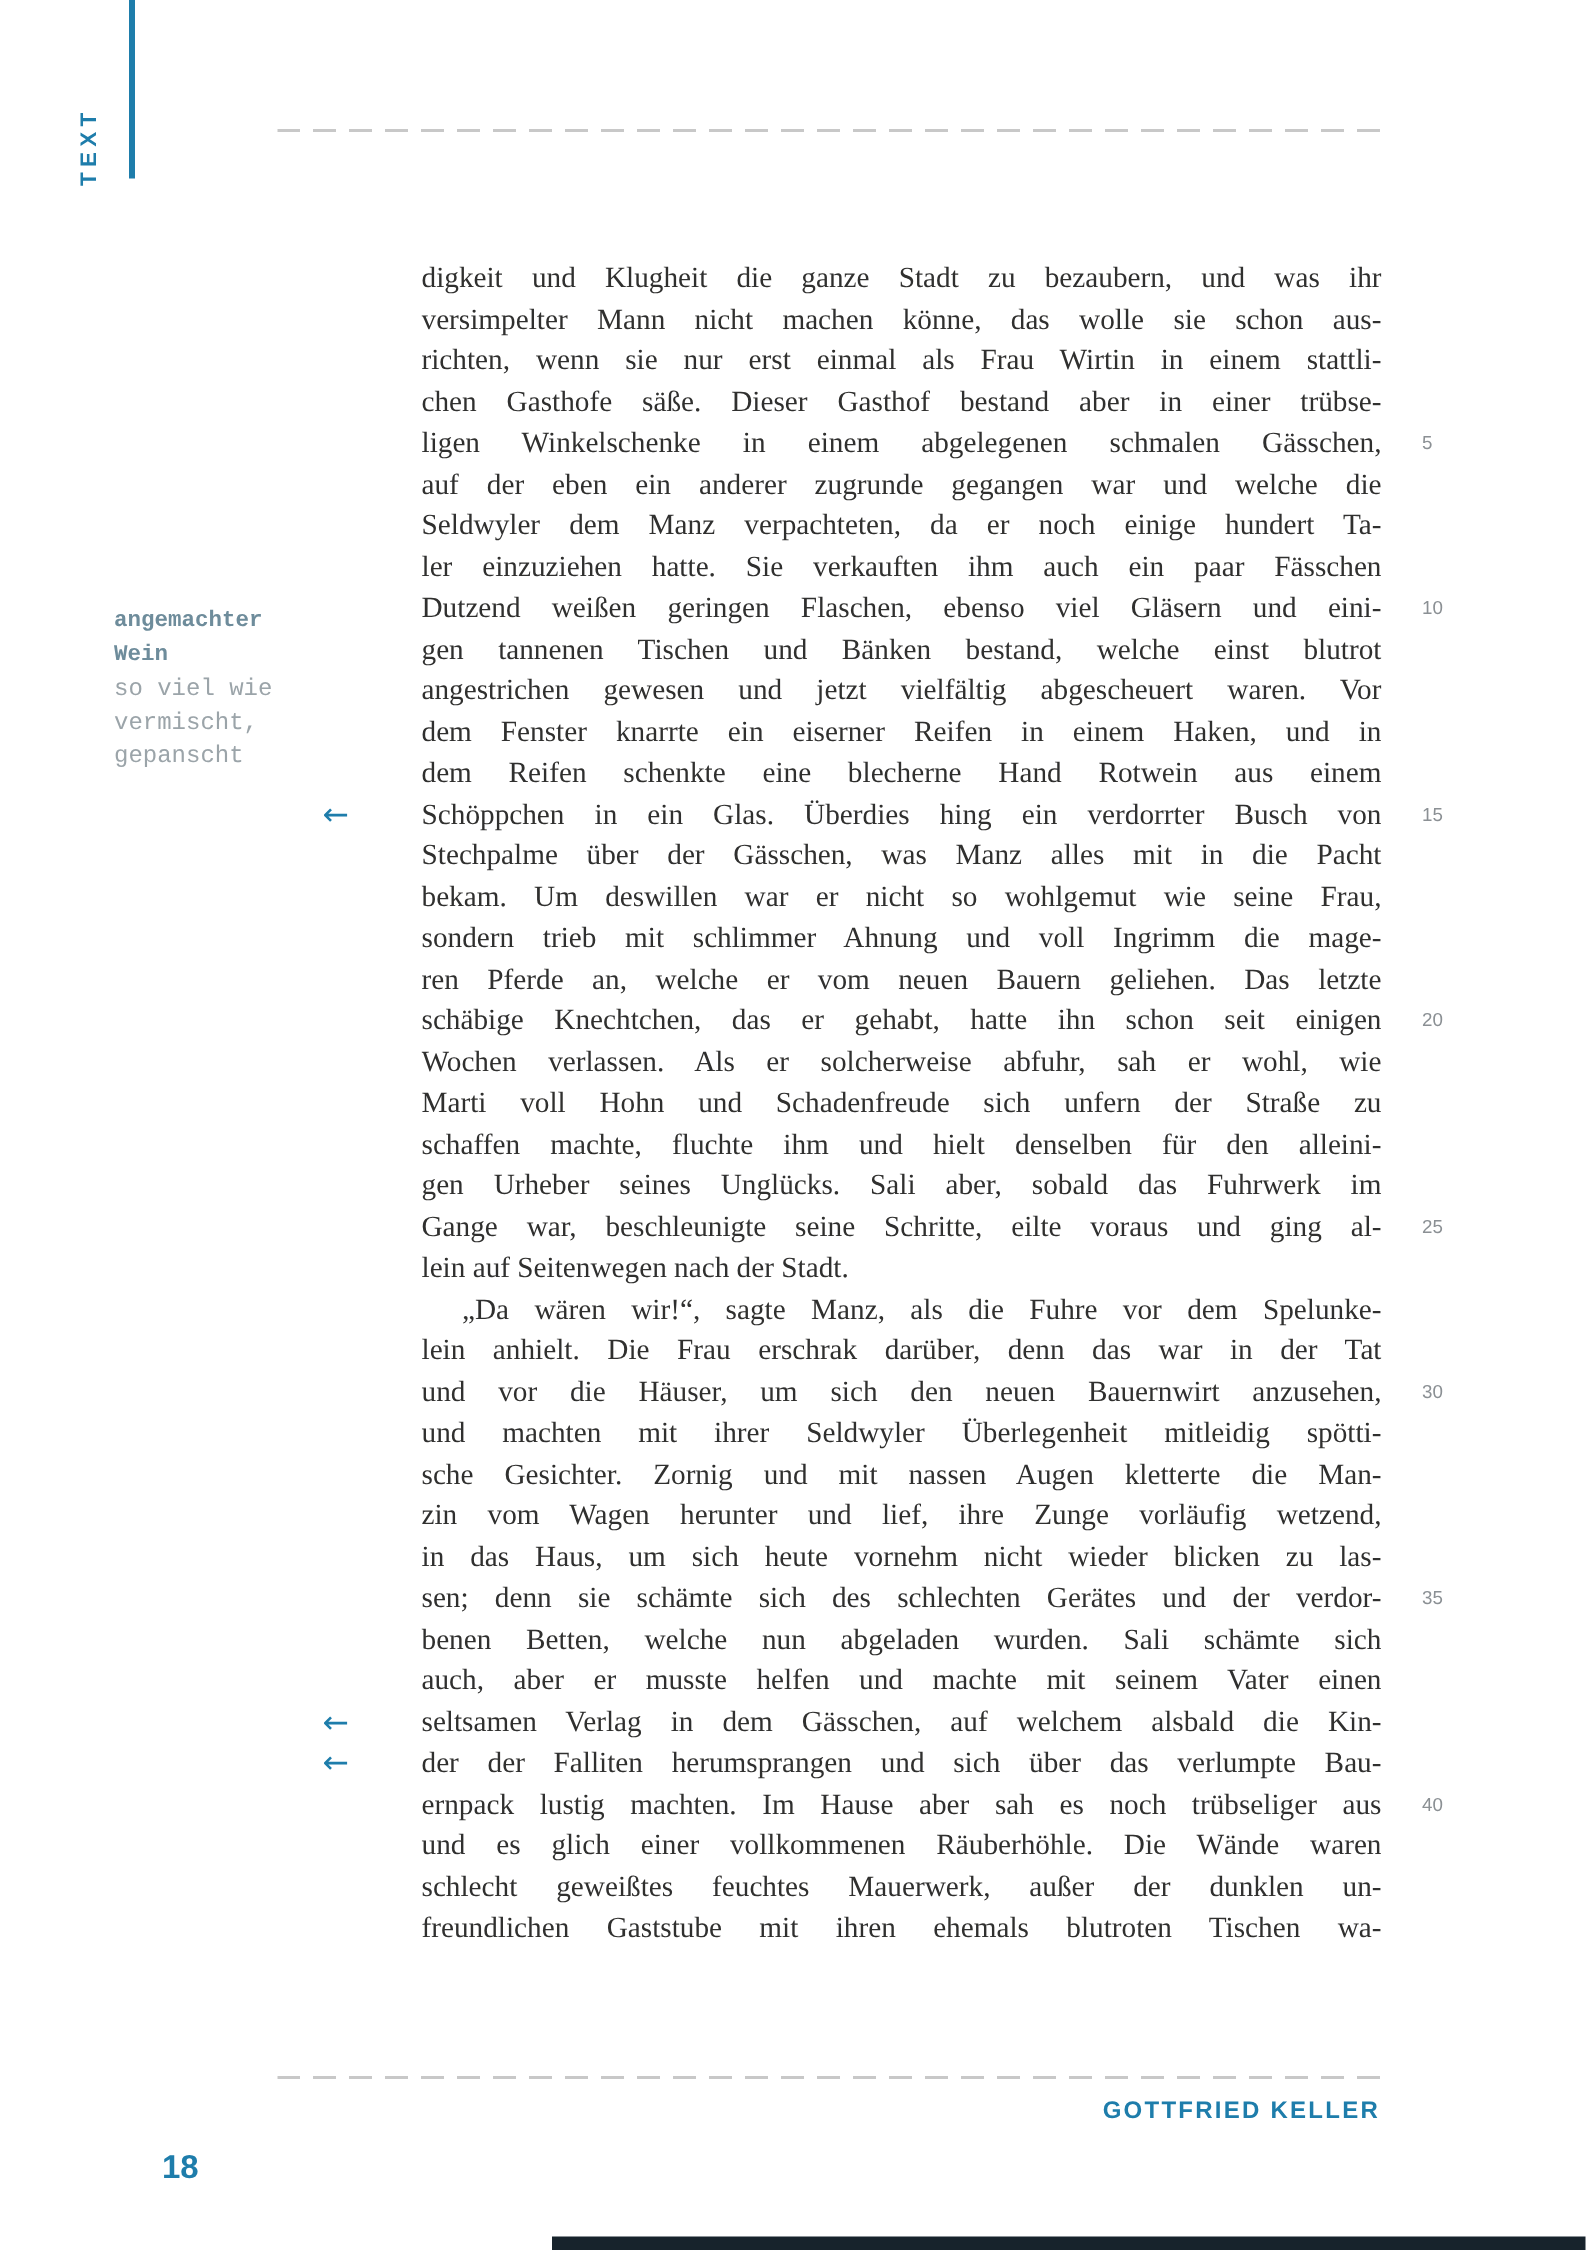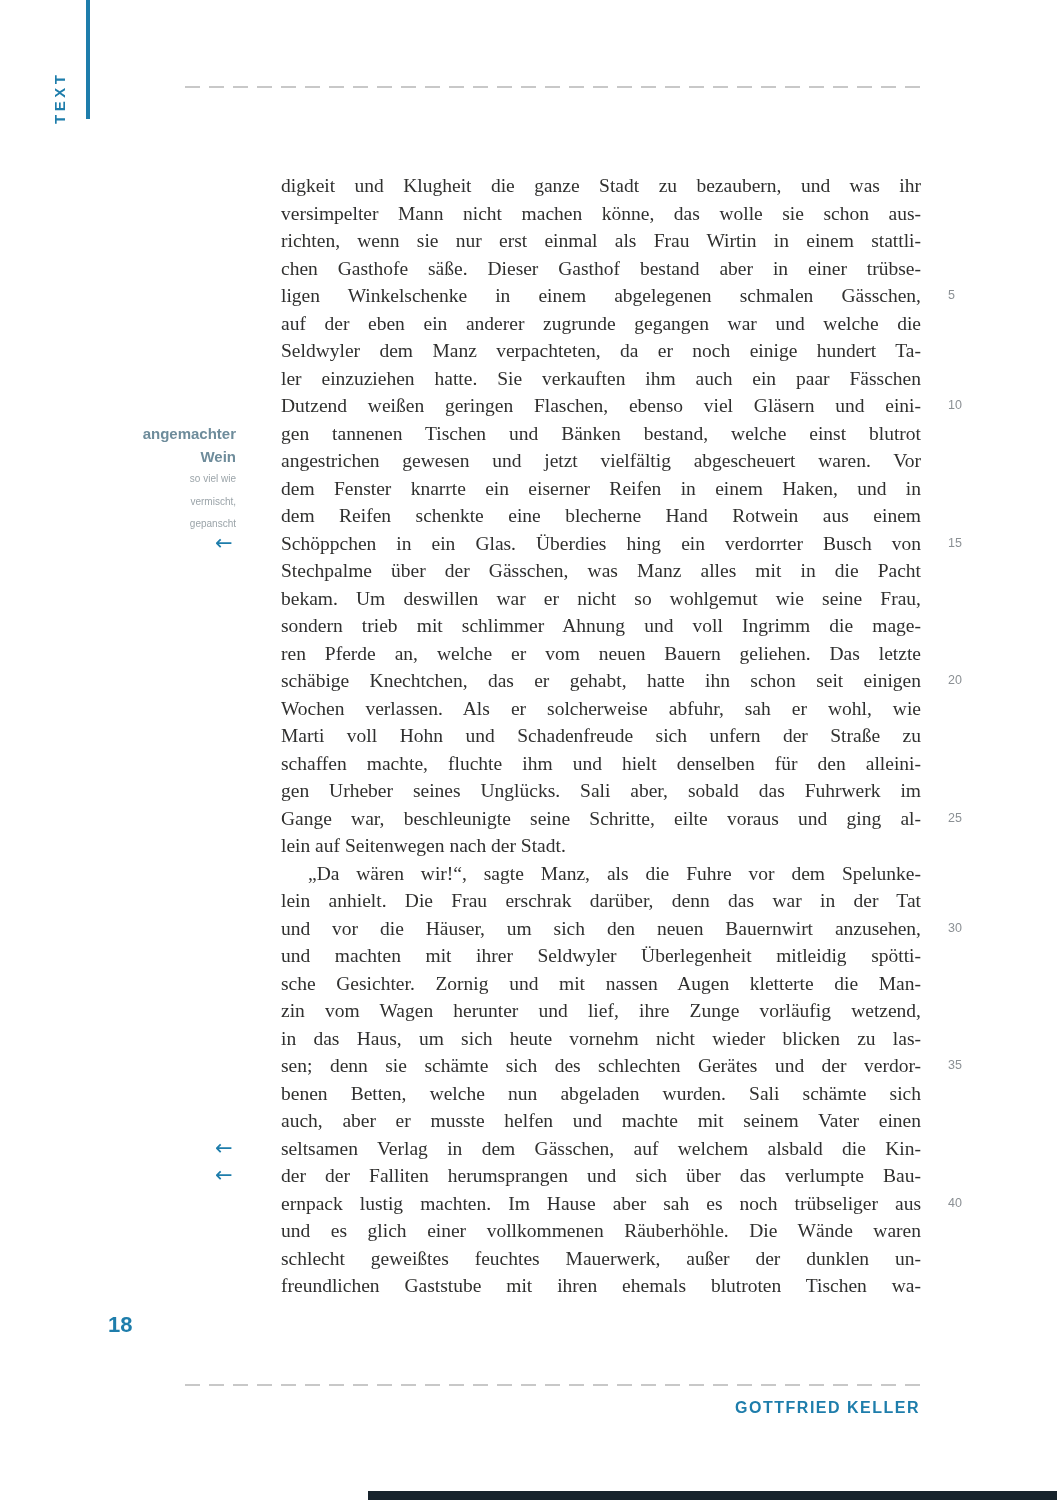--- a/index.html
+++ b/index.html
@@ -49,28 +49,27 @@
     line-height: 27.5px; text-align: left;
   }
   .line-arrow {
     position: absolute; left: -66px; top: 0; width: 44px;
     font-family: "DejaVu Sans", sans-serif;
     font-size: 21px; line-height: 26px;
     color: var(--accent);
   }
   .margin-note {
     position: absolute; right: calc(100% + 45px); top: 231px; width: 160px;
-    text-align: right;
-    font-family: Liberation Sans, sans-serif;
-    margin-top: 20px;
+    text-align: left;
+    font-family: Liberation Mono, monospace;
   }
   .margin-note .term { font-weight: bold; font-size: 15px; line-height: 22.5px; color: var(--margin-term); }
-  .margin-note .def  { font-size: 10px; line-height: 22.5px; color: var(--margin-def); }
+  .margin-note .def  { font-size: 16px; line-height: 22.5px; color: var(--margin-def); }
   .page-num {
-    position: absolute; left: 108px; top: 1312px;
+    position: absolute; left: 108px; top: 1432px;
     font-family: "Liberation Sans", sans-serif;
     font-weight: bold; font-size: 22px;
     color: var(--accent);
   }
   .footer-author {
     position: absolute; right: 137px; top: 1399px;
     font-family: "Liberation Sans", sans-serif;
     font-weight: bold; font-size: 16px; letter-spacing: 1.5px;
     color: var(--accent);
   }

